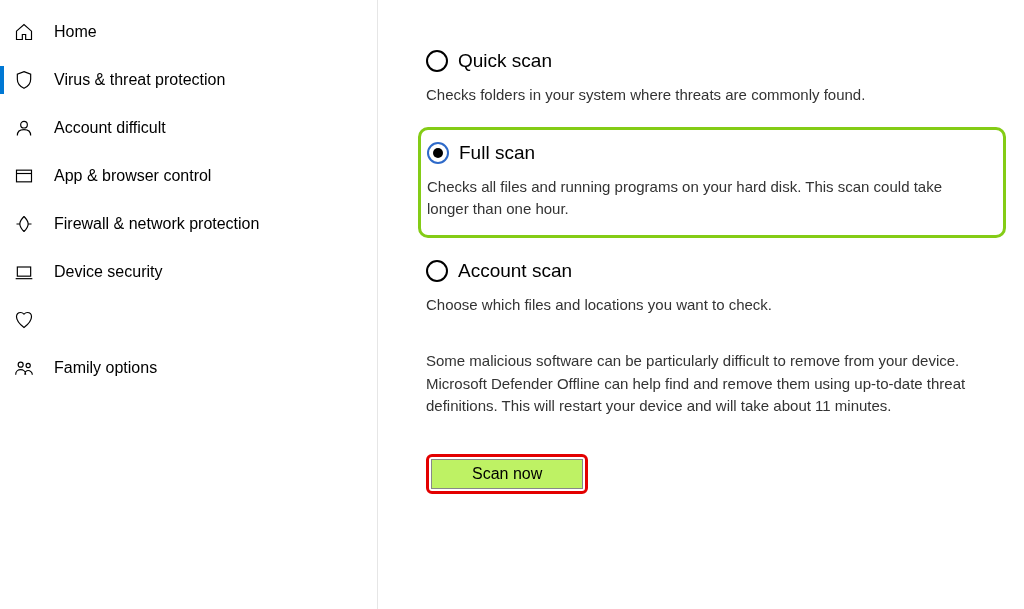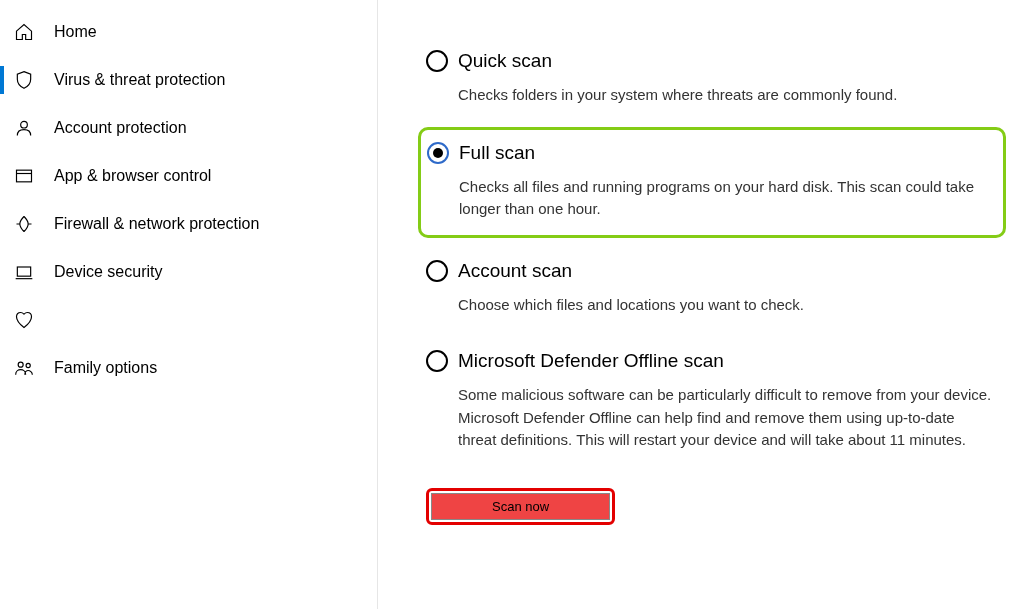--- a/index.html
+++ b/index.html
@@ -81,43 +81,42 @@
       display: none;
     }
     .radio.selected .dot { display: block; }
     .option-title {
       font-size: 19px;
       color: #000;
     }
     .option-desc {
       font-size: 15px;
       color: #333;
-      margin-left: 32px;
       line-height: 1.5;
       max-width: 540px;
     }
     .highlight {
       border: 3px solid #84cc16;
       border-radius: 10px;
       padding: 12px 10px 14px 6px;
       margin: -14px -12px 22px -8px;
     }
     .highlight .scan-option { margin-bottom: 0; }
     .scan-btn-wrap {
       display: inline-block;
       border: 3px solid #e30000;
       border-radius: 6px;
       padding: 2px;
       margin-top: 2px;
     }
     .scan-btn {
-      background: #ef4444;
+      background: #bef264;
       border: 1px solid #888;
-      font-size: 13px;
-      padding: 5px 60px;
+      font-size: 16px;
+      padding: 5px 40px;
       cursor: pointer;
       font-family: inherit;
     }
   </style>
 </head>
 <body>
 
 <div class="sidebar">
   <div class="sidebar-item">
     <span class="sidebar-icon">
@@ -135,21 +134,21 @@
     </span>
     <span class="sidebar-label">Virus &amp; threat protection</span>
   </div>
   <div class="sidebar-item">
     <span class="sidebar-icon">
       <svg viewBox="0 0 24 24" width="20" height="20">
           <circle cx="12" cy="8" r="4"></circle>
           <path d="M4 21 C4 16 8 14 12 14 C16 14 20 16 20 21"></path>
         </svg>
     </span>
-    <span class="sidebar-label">Account protection</span>
+    <span class="sidebar-label">Account difficult</span>
   </div>
   <div class="sidebar-item">
     <span class="sidebar-icon">
       <svg viewBox="0 0 24 24" width="20" height="20">
           <rect x="3" y="5" width="18" height="14"></rect>
           <line x1="3" y1="9" x2="21" y2="9"></line>
         </svg>
     </span>
     <span class="sidebar-label">App &amp; browser control</span>
   </div>
@@ -213,24 +212,20 @@
 
   <div class="scan-option">
     <div class="radio-row">
       <div class="radio"></div>
       <span class="option-title">Account scan</span>
     </div>
     <div class="option-desc">Choose which files and locations you want to check.</div>
   </div>
 
   <div class="scan-option">
-    <div class="radio-row">
-      <div class="radio"></div>
-      <span class="option-title">Microsoft Defender Offline scan</span>
-    </div>
     <div class="option-desc">Some malicious software can be particularly difficult to remove from your device. Microsoft Defender Offline can help find and remove them using up-to-date threat definitions. This will restart your device and will take about 11 minutes.</div>
   </div>
 
   <div class="scan-btn-wrap">
     <button class="scan-btn">Scan now</button>
   </div>
 
 </div>
 
 </body></html>

